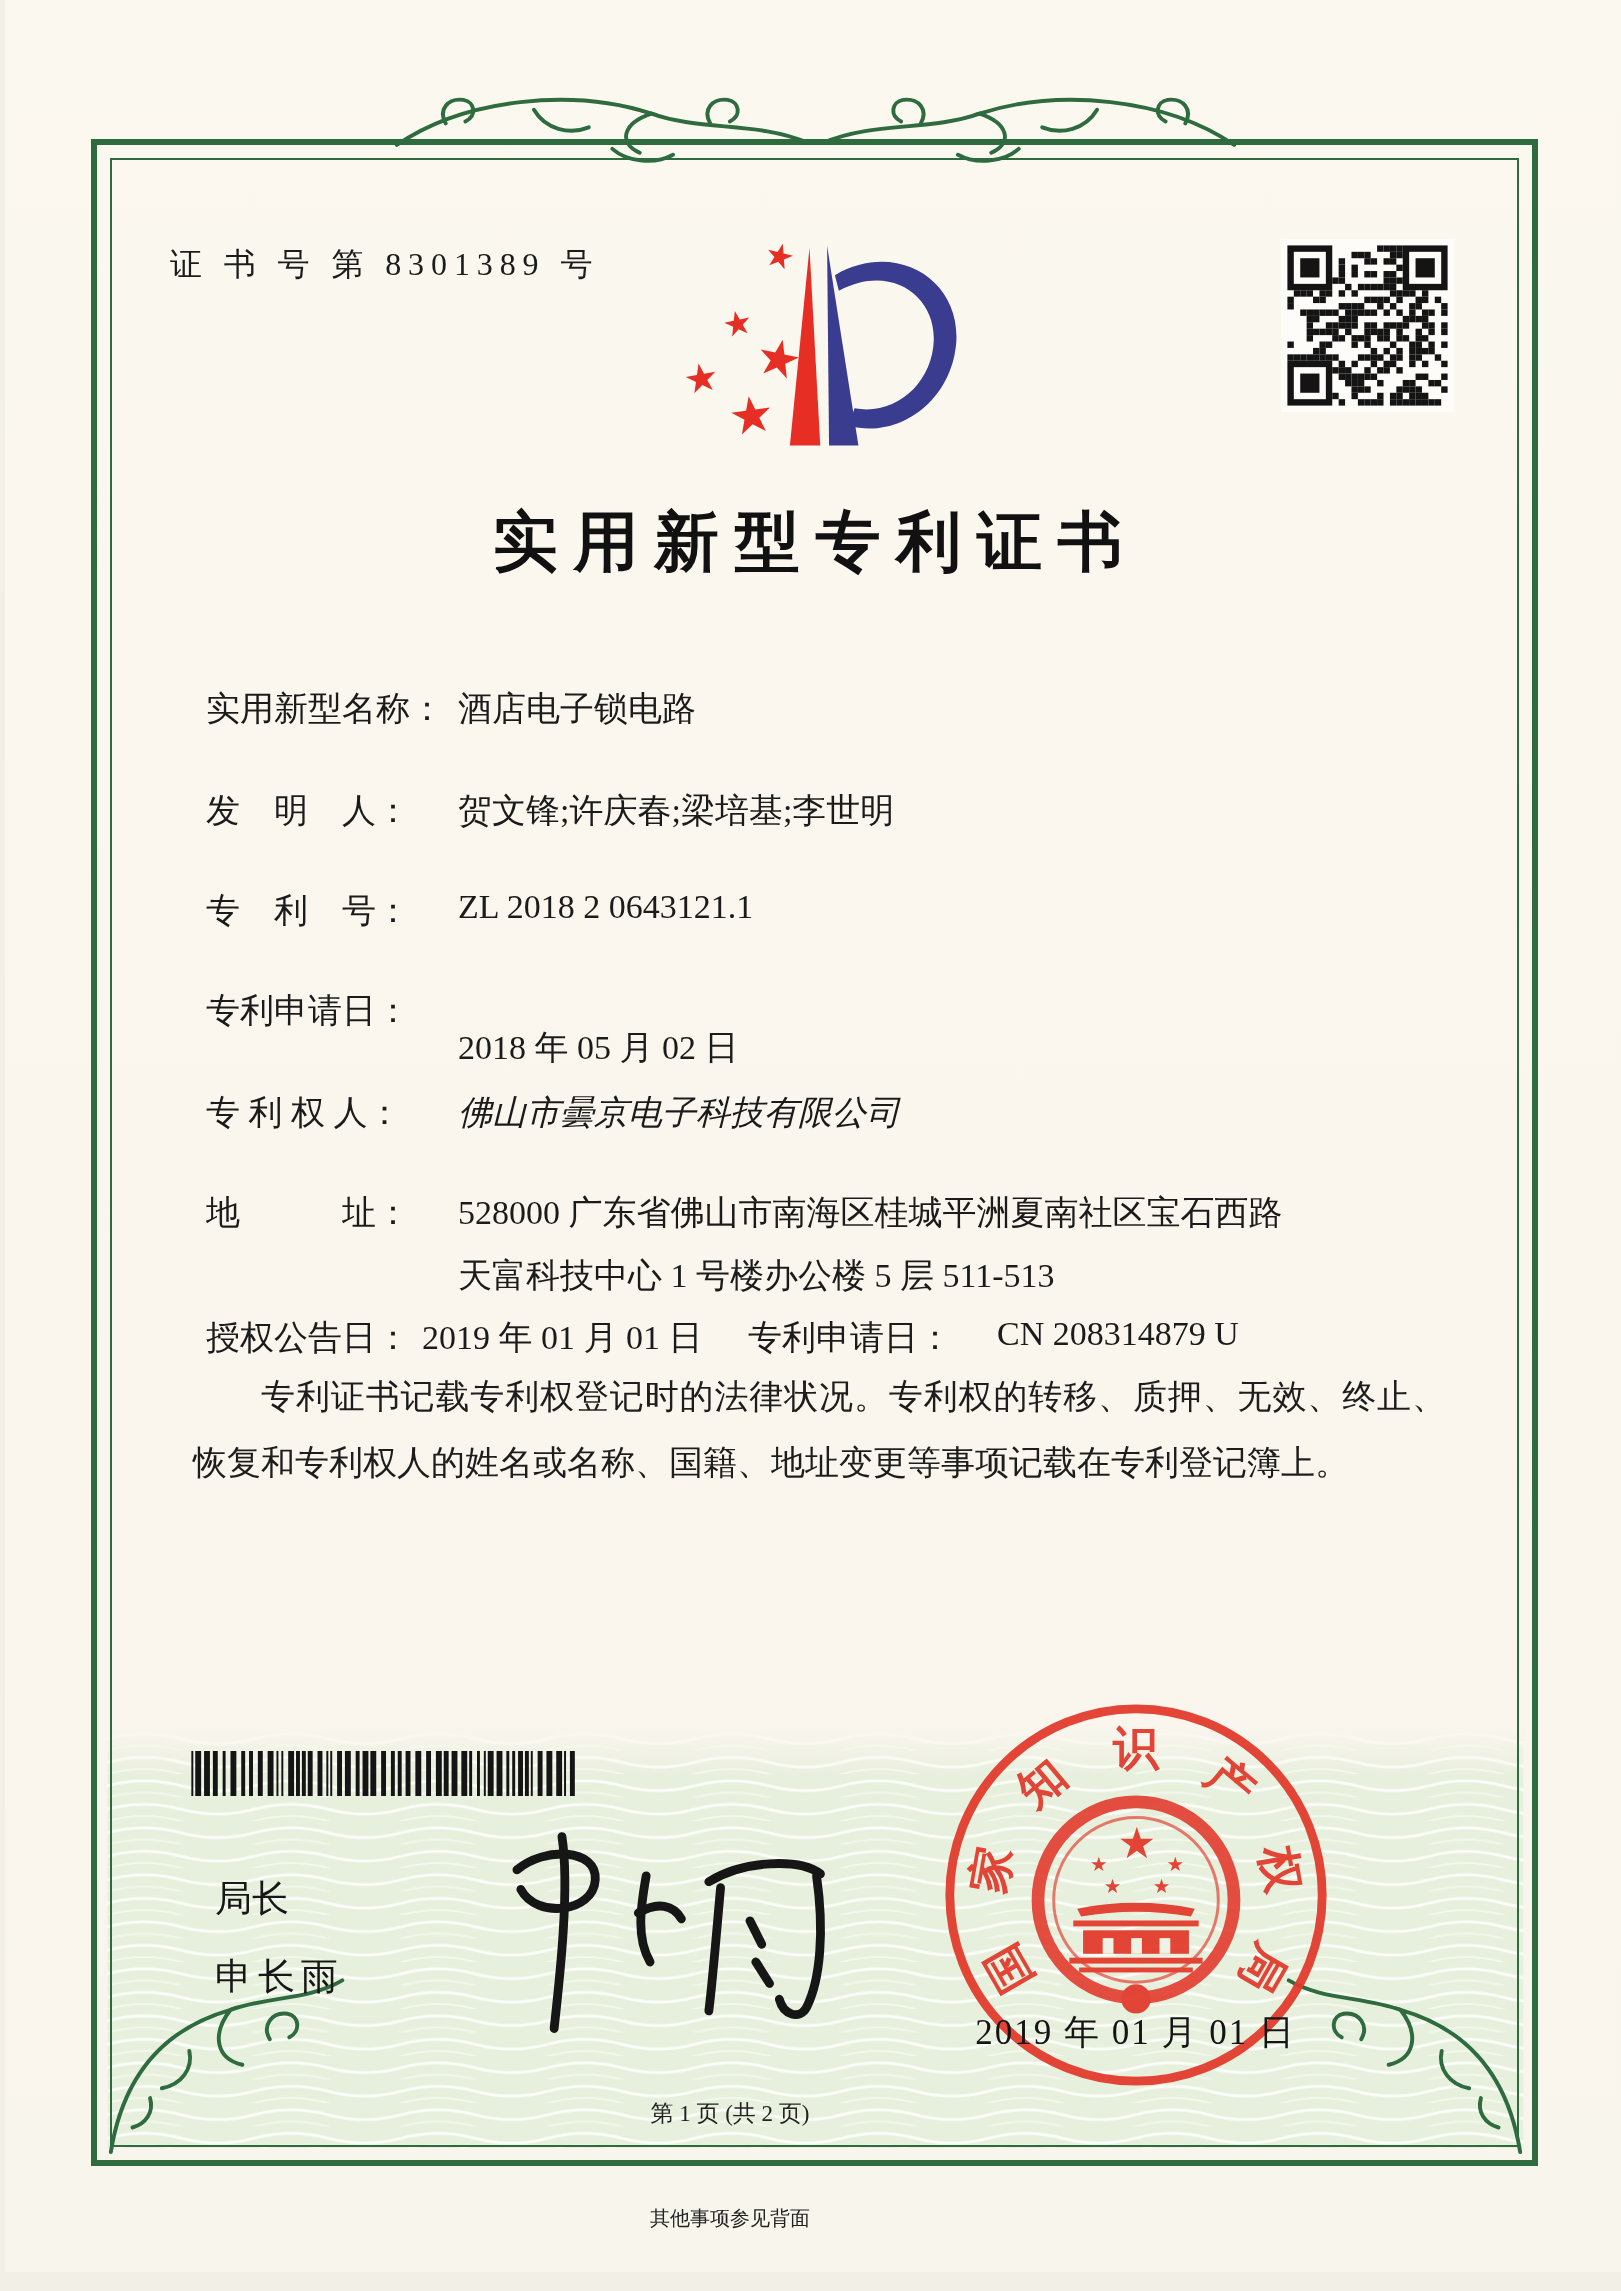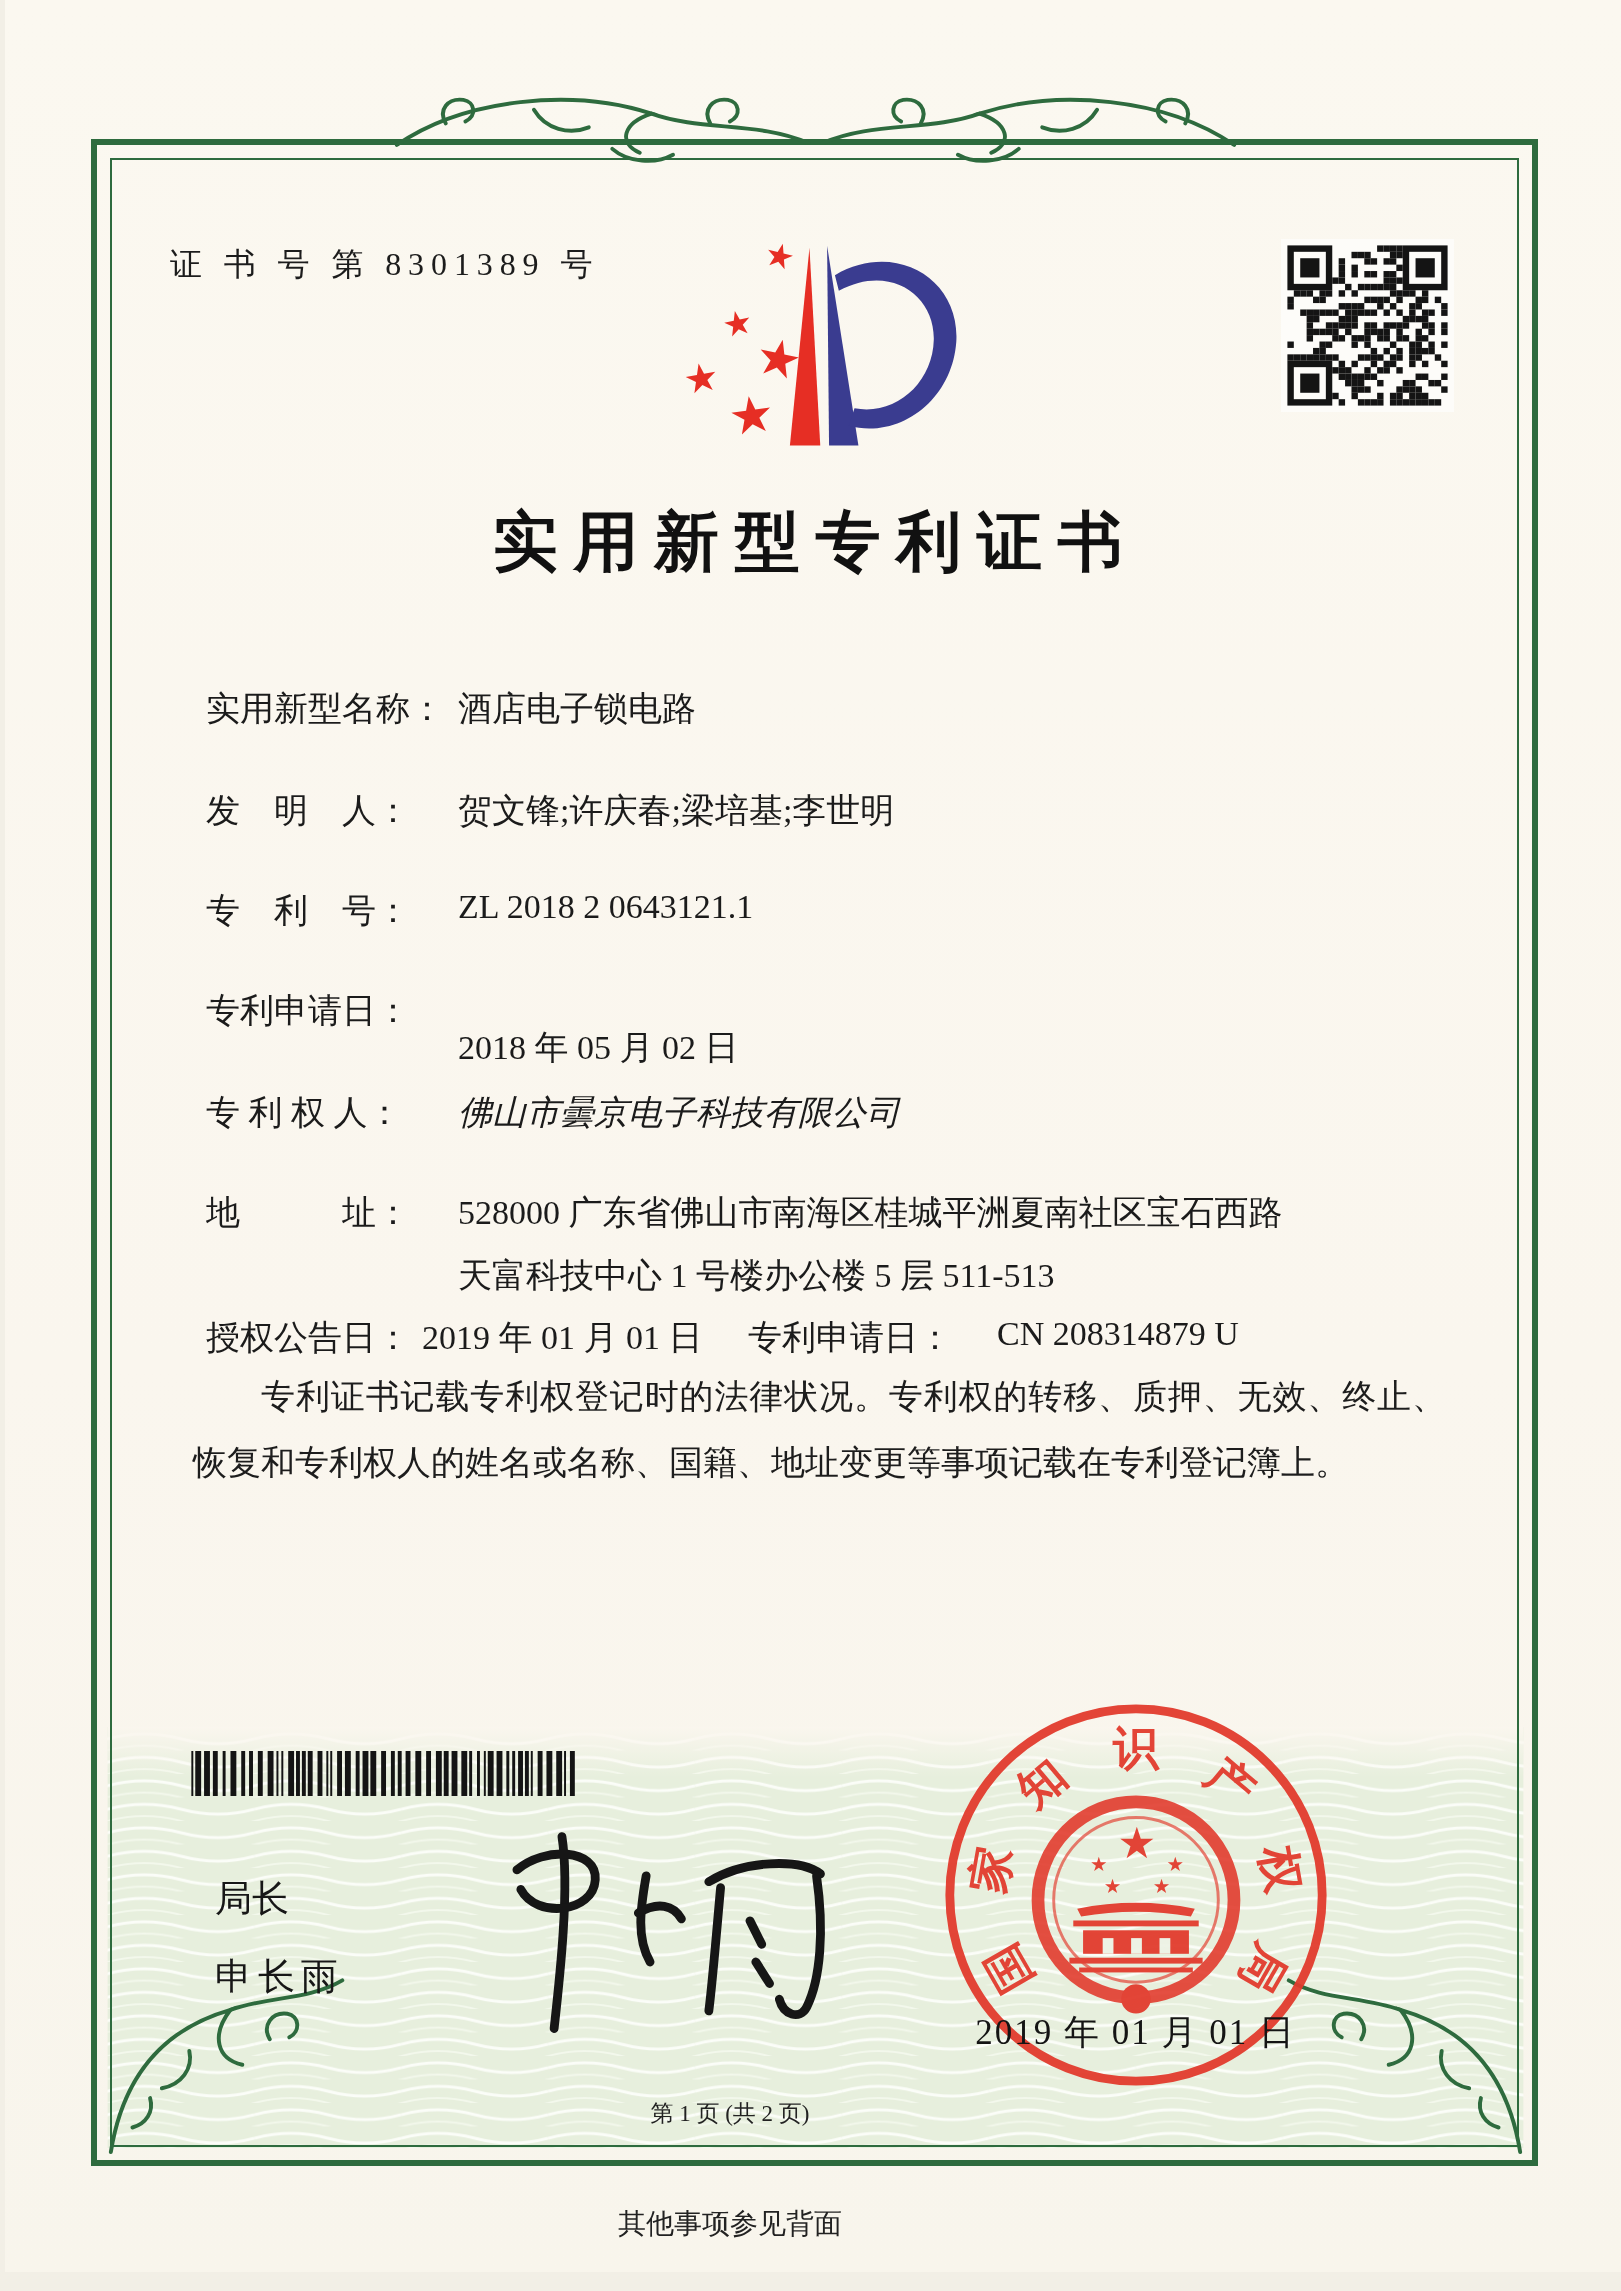--- a/index.html
+++ b/index.html
@@ -63,21 +63,21 @@
   .barcode{position:absolute;left:186px;top:1751px;width:392px;height:45px;z-index:2;}
   .director-label{position:absolute;left:210px;top:1874px;font-size:37px;color:#171717;z-index:2;font-family:"Liberation Sans","DejaVu Sans",sans-serif;}
   .director-name{position:absolute;left:210px;top:1952px;font-size:37px;color:#171717;letter-spacing:5.9px;z-index:2;font-family:"Liberation Sans","DejaVu Sans",sans-serif;}
   .signature{position:absolute;left:410px;top:1819px;width:431px;height:235px;z-index:2;}
   .seal{position:absolute;left:935px;top:1699px;width:392px;height:392px;z-index:3;opacity:.94;}
   .seal-date{
     position:absolute;left:964px;top:2009px;width:333px;z-index:4;
     font-size:35px;color:#141414;text-align:center;letter-spacing:2px;white-space:nowrap;
   }
   .pageinfo{position:absolute;left:529px;top:2098px;width:392px;text-align:center;font-size:23px;color:#222;z-index:2;}
-  .backnote{position:absolute;left:529px;top:2205px;width:392px;text-align:center;font-size:28px;color:#222;z-index:2;}
+  .backnote{position:absolute;left:529px;top:2205px;width:392px;text-align:center;font-size:20px;color:#222;z-index:2;}
   
   .orn{position:absolute;z-index:2;}
 </style>
 </head>
 <body>
 
 <div class="page">
 
   <div class="waveband">
     <svg width="1417" height="421" xmlns="http://www.w3.org/2000/svg" viewBox="0 0 1446 430">

